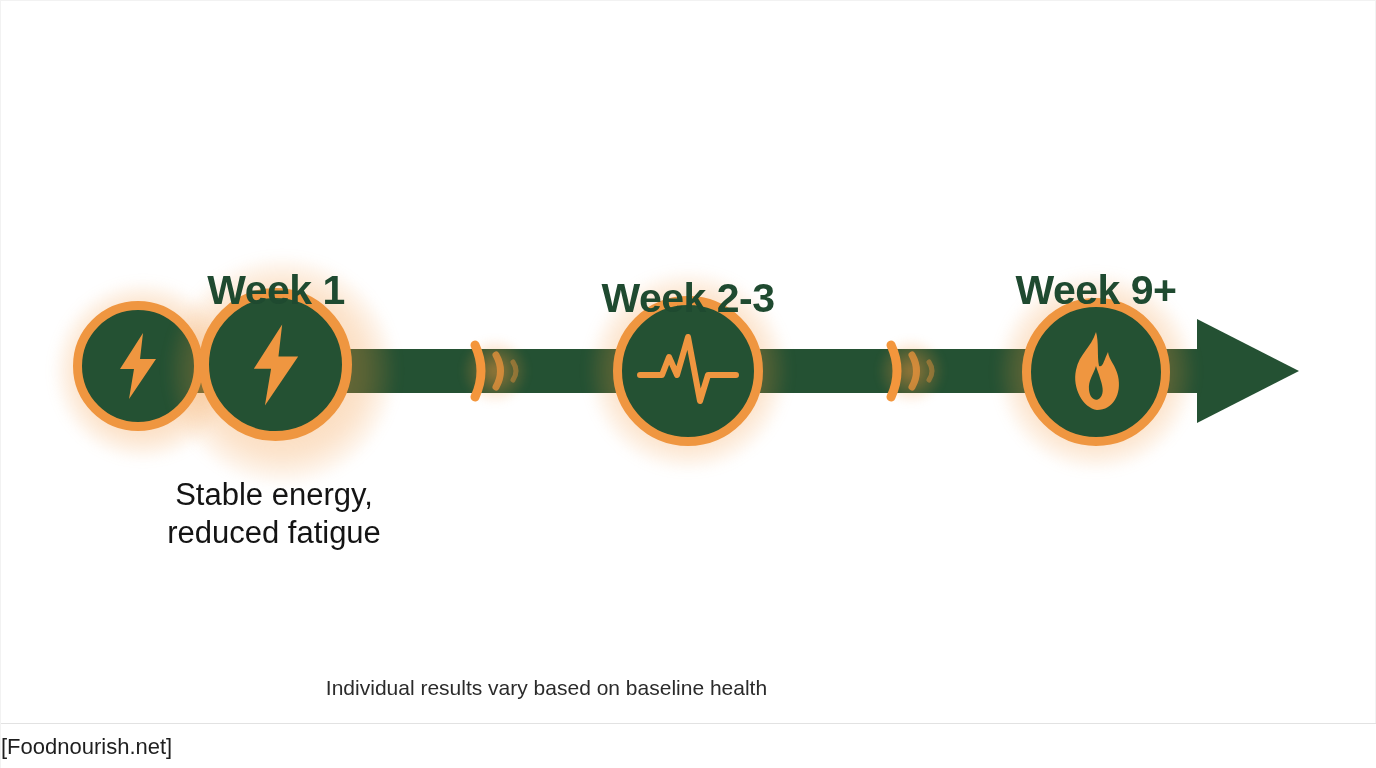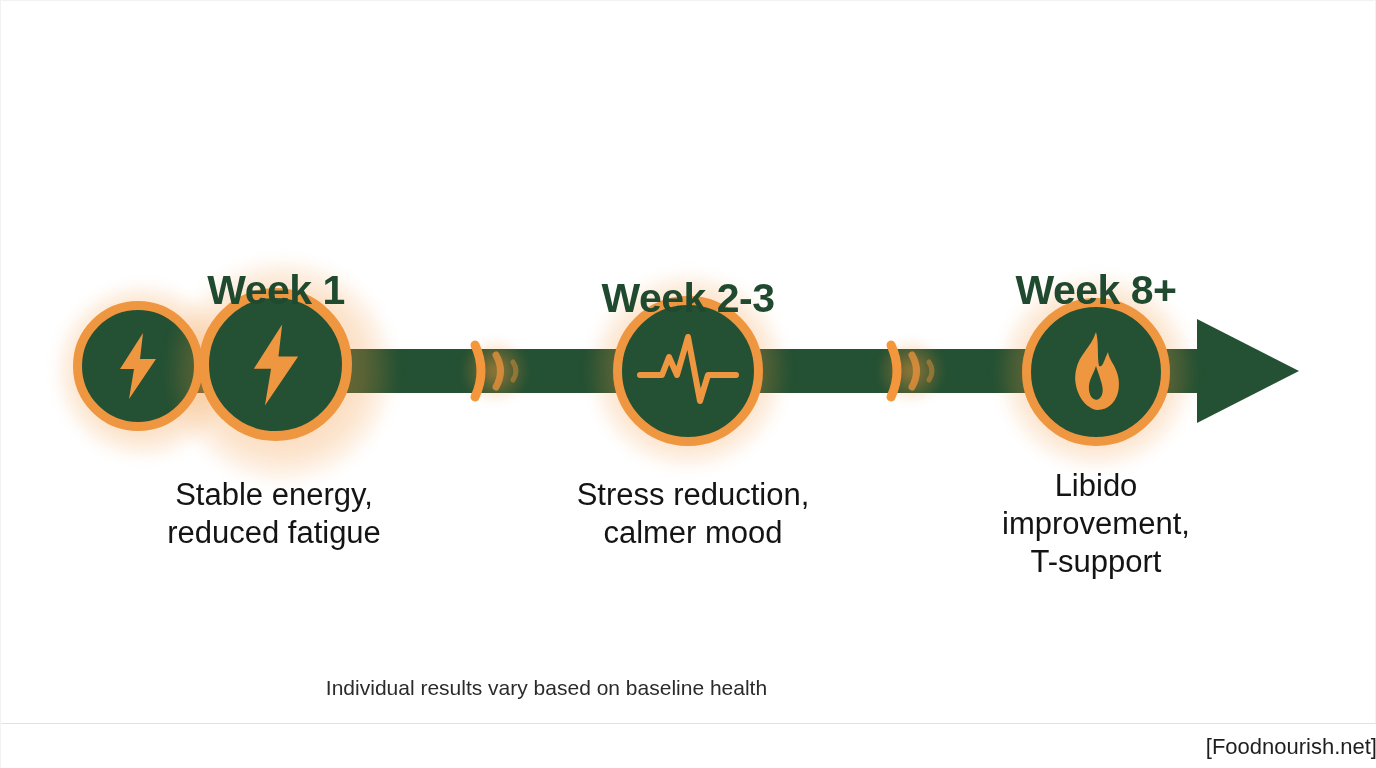--- a/index.html
+++ b/index.html
@@ -157,21 +157,21 @@
   .footer-bar {
     position: absolute;
     left: 0;
     top: 722px;
     width: 1376px;
     height: 45px;
     border-top: 1px solid #e2e2e2;
     background: #ffffff;
     display: flex;
     align-items: center;
-    justify-content: flex-end;
+    justify-content: flex-start;
   }
   .footer-text {
     color: #1f1f1f;
     font-size: 22px;
   }
 </style>
 </head>
 <body>
 
 <div class="infographic">
@@ -233,29 +233,24 @@
           <path d="M35 2 C30 18 18 24 15 40 C11 58 22 78 36 80 C52 80 61 64 57 46
                    C55 36 48 30 47 22 C43 30 42 38 38 36 C36 26 38 12 35 2 Z" fill="#ef9640"></path>
           <path d="M35 36 C32 46 27 50 28 60 C29 69 35 72 39 68 C44 63 41 54 39 48
                    C38 44 36 40 35 36 Z" fill="#245133"></path>
         </svg>
       </div>
     </div>
 
     <div class="week-label" id="week-label-1">Week 1</div>
     <div class="week-label" id="week-label-2">Week 2-3</div>
-    <div class="week-label" id="week-label-3">Week 8+</div>
+    <div class="week-label" id="week-label-3">Week 9+</div>
 
     <div class="caption" id="caption-1">Stable energy,
 reduced fatigue</div>
-    <div class="caption" id="caption-2">Stress reduction,
-calmer mood</div>
-    <div class="caption" id="caption-3">Libido
-improvement,
-T-support</div>
 
     <div class="disclaimer">Individual results vary based on baseline health</div>
 
   </div>
 
   <div class="footer-bar">
     <span class="footer-text">[Foodnourish.net]</span>
   </div>
 
 </div>

